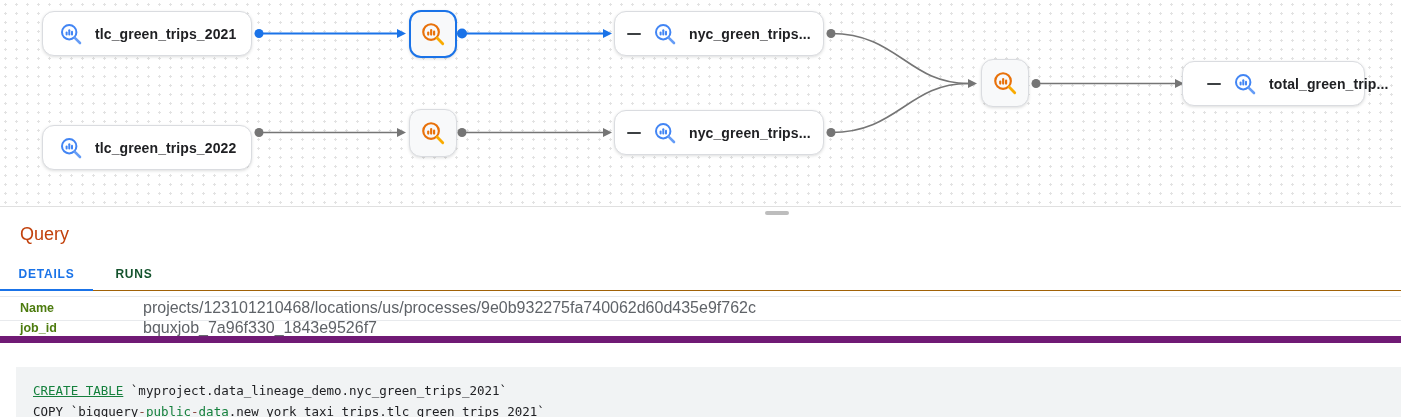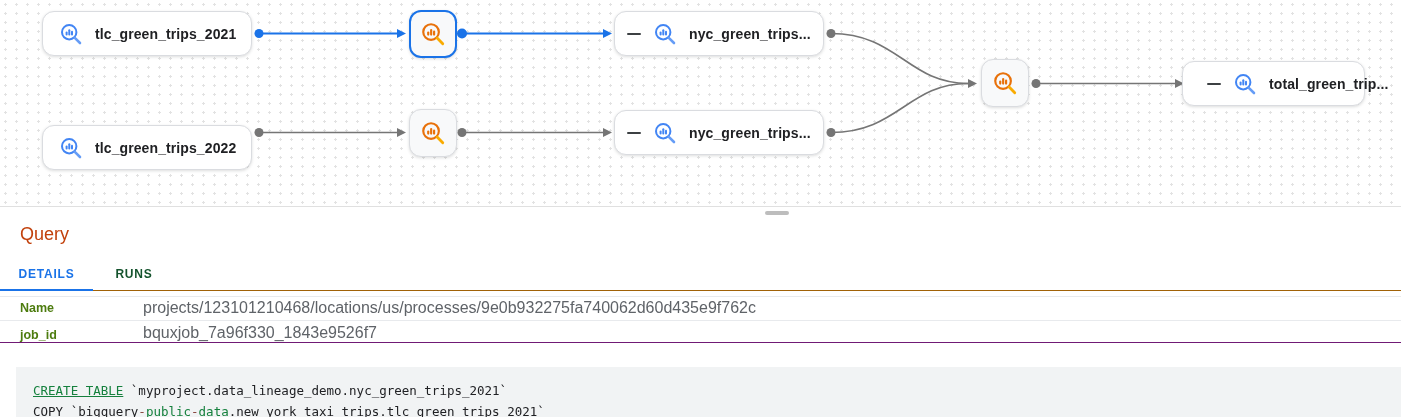--- a/index.html
+++ b/index.html
@@ -57,21 +57,21 @@
     display:flex; align-items:center; justify-content:center;
     font-size:12px; font-weight:700; letter-spacing:.8px; cursor:pointer;
     color:#14532d; border-bottom:2px solid transparent; height:33px;
   }
   .tab.active { color:#1a73e8; border-bottom-color:#1a73e8; }
   .tab-details { width:93px; }
   .tab-runs { width:82px; }
 
   .kv-table { margin-top:5px; }
   .kv-row { display:flex; align-items:center; height:23.5px; border-top:1px solid #e8eaed; }
-  .kv-row:last-child { border-bottom:1px solid #701a75;align-items:flex-end; }
+  .kv-row:last-child { border-bottom:7px solid #701a75; }
   .kv-key { width:143px; padding-left:20px; font-size:12.5px; font-weight:700; color:#4d7c0f; }
   .kv-val { font-size:16px; color:#5f6368; white-space:nowrap; }
 
   .code-block {
     margin:24px 0 0 16px; width:1385px; height:60px;
     background:#f1f3f4; padding:13px 0 0 17px;
     font-family:"DejaVu Sans Mono", monospace; font-size:12.5px; line-height:21px;
   }
   .code-line { white-space:pre; color:#202124; }
   .tok-keyword  { color:#15803d;text-decoration:underline; }

